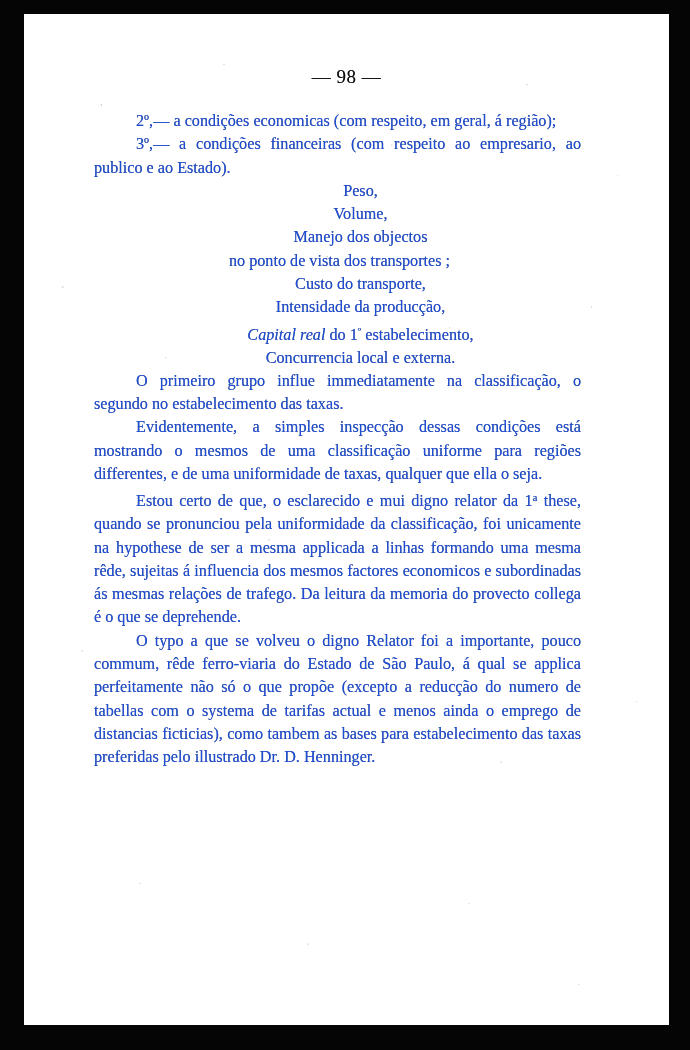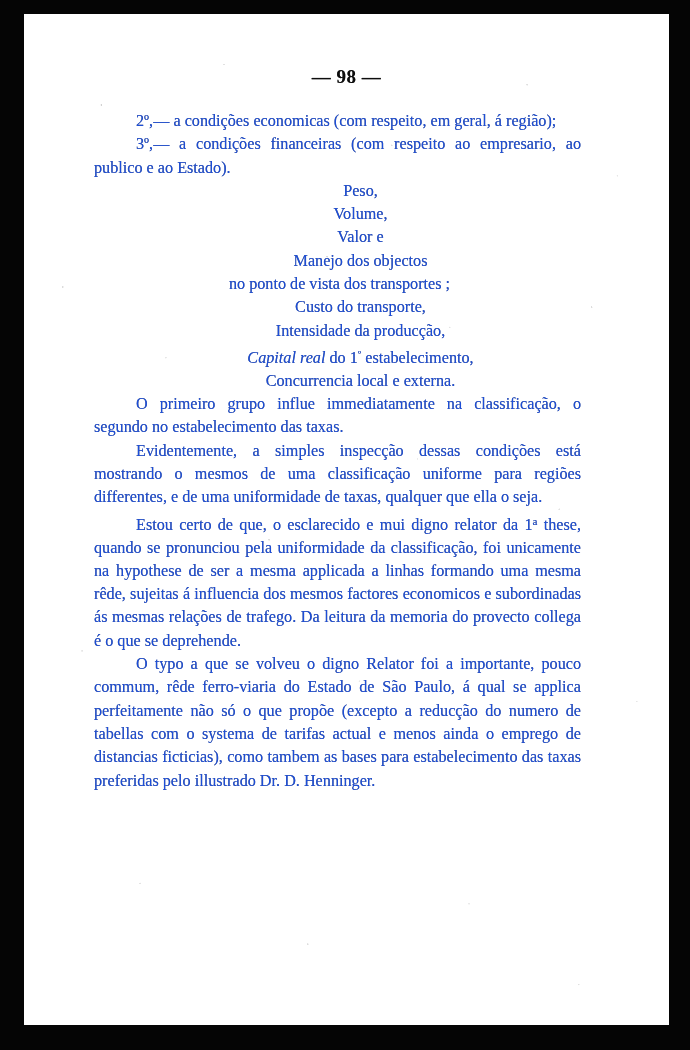--- a/index.html
+++ b/index.html
@@ -69,21 +69,21 @@
 
   
   .folio {
     position: absolute;
     top: 52px;
     left: 0;
     right: 0;
     text-align: center;
     font-family: "Liberation Serif", "DejaVu Serif", serif;
     font-size: 19px;
-    font-weight: bold;
+    font-weight: normal;
     color: #0d0d0d;
     letter-spacing: 0.5px;
   }
 
   
   .textblock {
     position: absolute;
     left: 70px;
     top: 96px;
     width: 487px;
@@ -129,21 +129,20 @@
 
     <div class="speckle"></div>
 
     <div class="folio">— 98 —</div>
 
     <div class="textblock">
         <p class="para">2º,— a condições economicas (com respeito, em geral, á região);</p>
         <p class="para">3º,— a condições financeiras (com respeito ao empresario, ao publico e ao Estado).</p>
         <p class="listline">Peso,</p>
         <p class="listline">Volume,</p>
-        <p class="listline">Valor e</p>
         <p class="listline">Manejo dos objectos</p>
         <p class="listline flush">no ponto de vista dos transportes ;</p>
         <p class="listline">Custo do transporte,</p>
         <p class="listline">Intensidade da producção,</p>
         <p class="listline"><span class="ital">Capital real</span> do 1<span class="ord">º</span> estabelecimento,</p>
         <p class="listline">Concurrencia local e externa.</p>
         <p class="para">O primeiro grupo influe immediatamente na classificação, o segundo no estabelecimento das taxas.</p>
         <p class="para">Evidentemente, a simples inspecção dessas condições está mostrando o mesmos de uma classificação uniforme para regiões differentes, e de uma uniformidade de taxas, qualquer que ella o seja.</p>
         <p class="para">Estou certo de que, o esclarecido e mui digno relator da 1<span class="ord">a</span> these, quando se pronunciou pela uniformidade da classificação, foi unicamente na hypothese de ser a mesma applicada a linhas formando uma mesma rêde, sujeitas á influencia dos mesmos factores economicos e subordinadas ás mesmas relações de trafego. Da leitura da memoria do provecto collega é o que se deprehende.</p>
         <p class="para">O typo a que se volveu o digno Relator foi a importante, pouco commum, rêde ferro-viaria do Estado de São Paulo, á qual se applica perfeitamente não só o que propõe (excepto a reducção do numero de tabellas com o systema de tarifas actual e menos ainda o emprego de distancias ficticias), como tambem as bases para estabelecimento das taxas preferidas pelo illustrado Dr. D. Henninger.</p>

